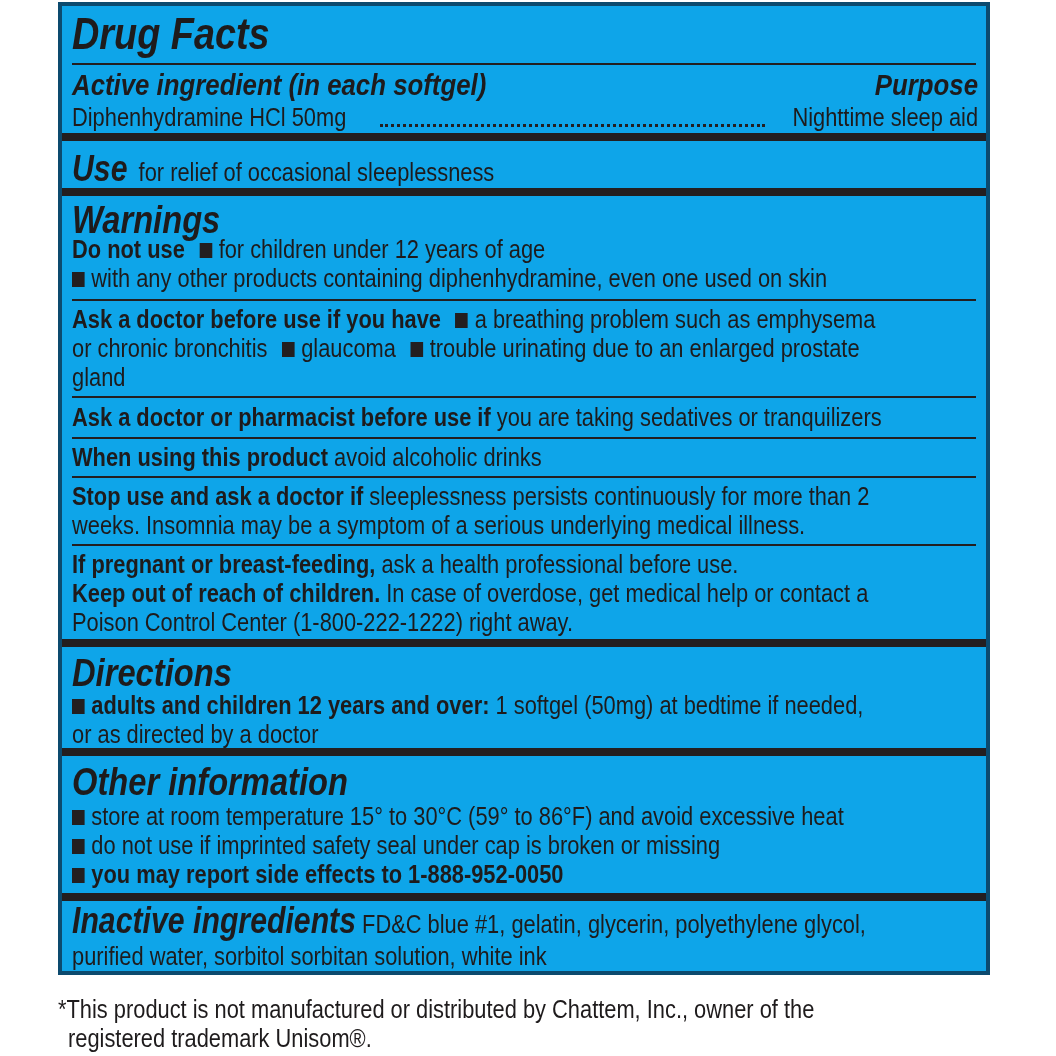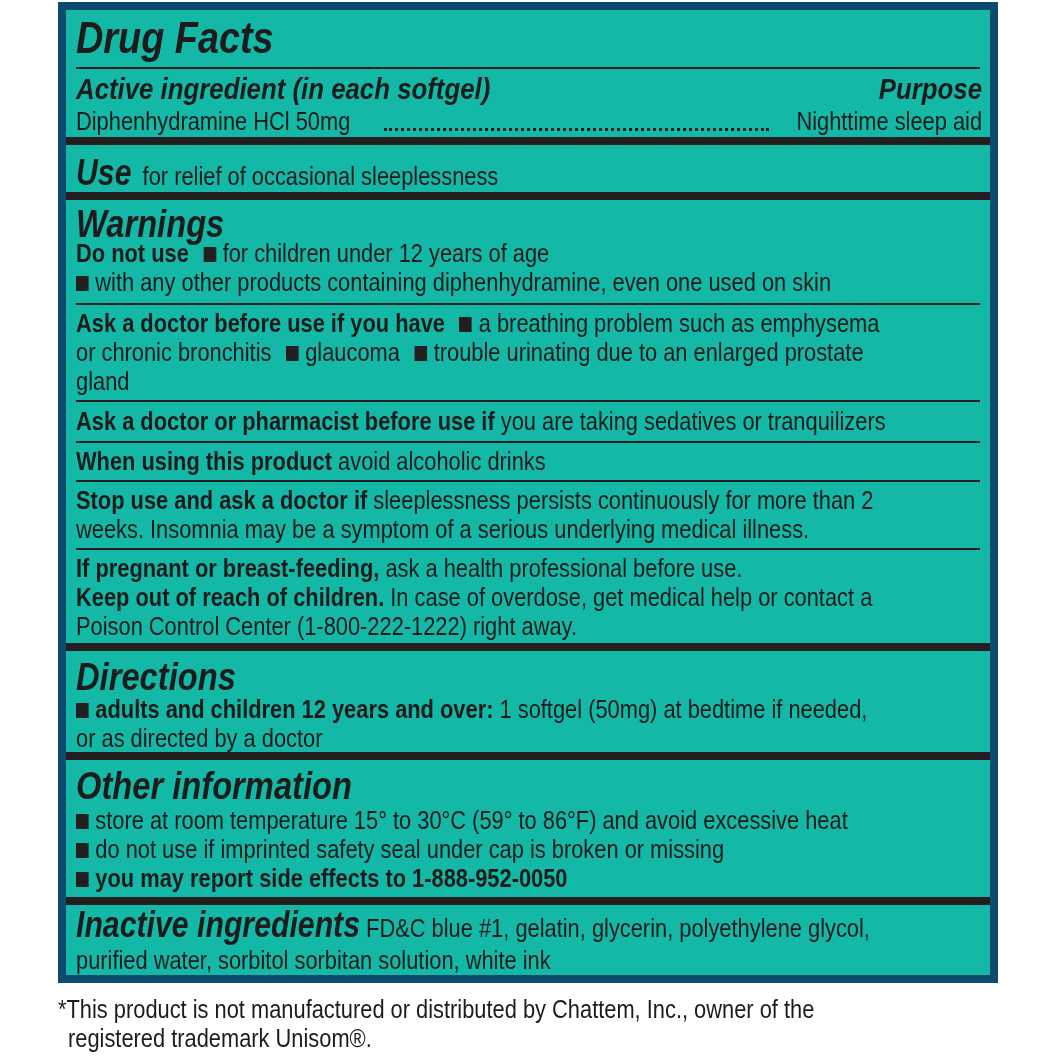--- a/index.html
+++ b/index.html
@@ -1,17 +1,17 @@
 <!DOCTYPE html>
 <html><head>
 <meta charset="utf-8">
 <style>
   html,body{margin:0;padding:0;background:#ffffff;}
   body{width:1056px;height:1056px;position:relative;overflow:hidden;font-family:"Liberation Sans",sans-serif;color:#1e1b1c;}
-  .frame{position:absolute;left:58px;top:2px;width:924px;height:965px;border:8px solid #0c4a6e;background:#14b8a6;}
+  .frame{position:absolute;left:58px;top:2px;width:924px;height:965px;border:4px solid #0c4a6e;background:#0ea5e9;}
   .divider{position:absolute;left:0;width:924px;height:8px;background:#231f20;}
   .rule{position:absolute;left:10px;width:904px;height:2px;background:#231f20;}
   .line{position:absolute;left:10px;white-space:nowrap;transform-origin:0 0;transform:scaleX(0.84);font-size:26px;line-height:30px;}
   .line.right{left:auto;right:8px;transform-origin:100% 0;}
   .h1{font-size:44px;font-weight:bold;font-style:italic;line-height:48px;transform:scaleX(0.86);}
   .h2{font-size:38px;font-weight:bold;font-style:italic;line-height:40px;transform:scaleX(0.86);}
   .sub{font-size:30px;font-weight:bold;font-style:italic;line-height:32px;transform:scaleX(0.86);}
   b{font-weight:bold;}
   .bul{display:inline-block;width:15px;height:15px;background:#231f20;margin-right:8px;vertical-align:0px;}
   .bul.mid{margin-left:10px;}

